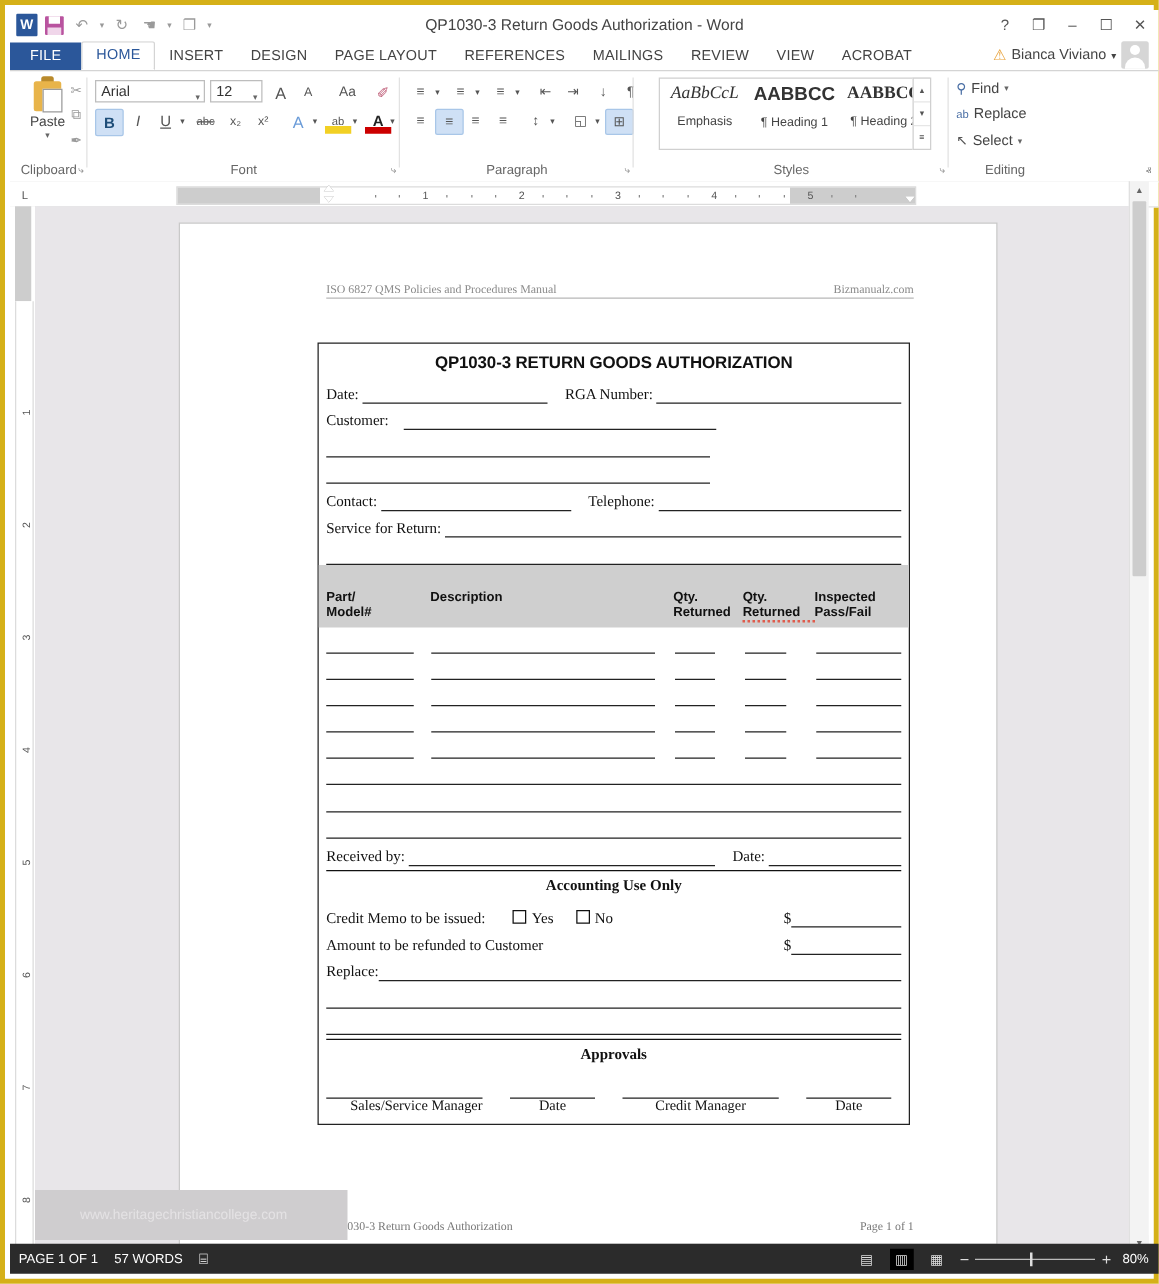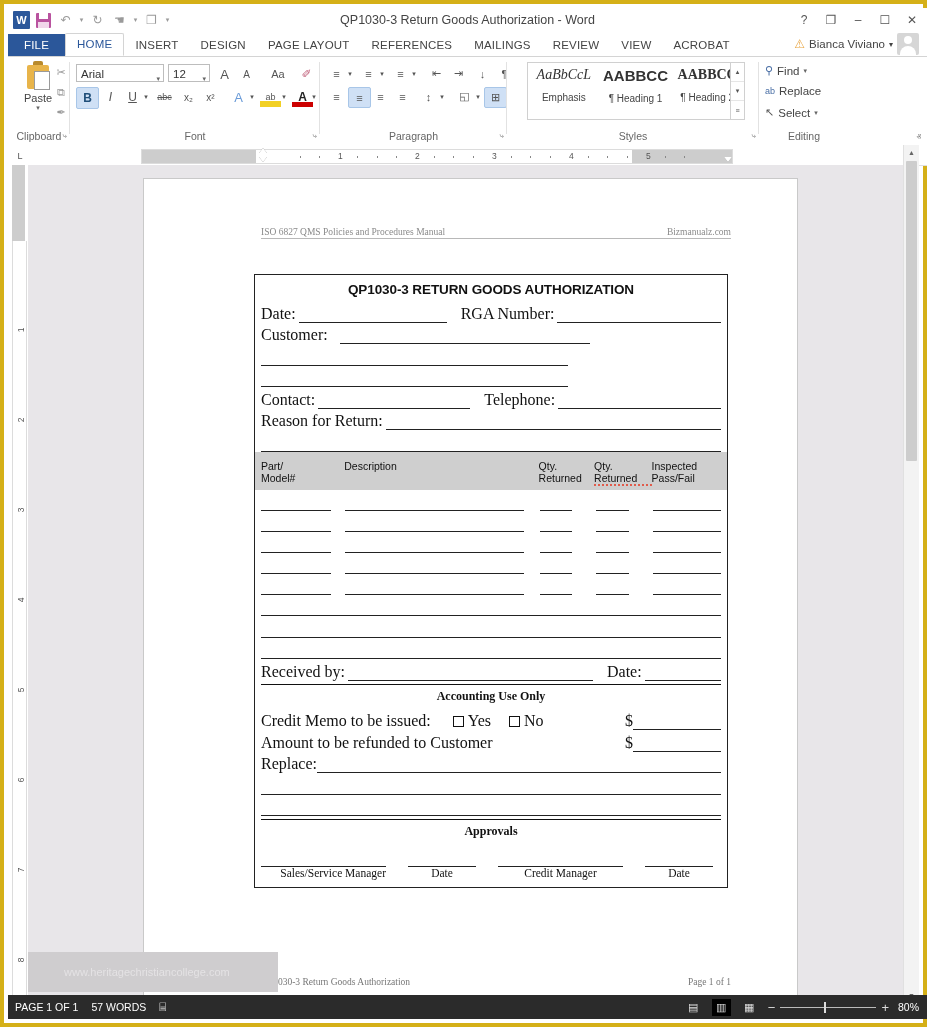--- a/index.html
+++ b/index.html
@@ -105,27 +105,27 @@
     font-size:7px;color:#666;background:#f3f3f3;}
   #vthumb{position:absolute;left:2px;top:16px;width:11px;height:300px;background:#cdcdcd;border-radius:1px;}
   
   .docheader{position:absolute;left:117px;top:48px;width:470px;border-bottom:1px solid #b8b8b8;
     padding-bottom:1px;display:flex;justify-content:space-between;
     font-family:"Liberation Serif",serif;font-size:9.5px;color:#8a8a8a;}
   .formbox{position:absolute;left:110px;top:95px;width:474px;border:1.5px solid #222;
     font-family:"Liberation Serif",serif;color:#111;box-sizing:border-box;}
   .ftitle{text-align:center;font-weight:bold;font-size:13.5px;padding:7px 0 4px;
     font-family:"Liberation Sans",sans-serif;letter-spacing:-.1px;}
-  .frow{display:flex;align-items:flex-end;padding:0 6px;font-size:16px;height:21.5px;}
+  .frow{display:flex;align-items:flex-end;padding:0 6px;font-size:12px;height:21.5px;}
   .lbl{white-space:nowrap;}
   .ln{flex:1;border-bottom:1px solid #222;height:14px;margin-left:3px;}
   .gap{width:14px;}
   
-  .thead{display:flex;background:#cfcfcf;font-family:"Liberation Sans",sans-serif;font-weight:normal;
-    font-size:10.5px;padding:8px 6px 4px 6px;line-height:12px;color:#111;}
+  .thead{display:flex;background:#cfcfcf;font-family:"Liberation Sans",sans-serif;font-weight:bold;
+    font-size:10.5px;padding:20px 6px 4px 6px;line-height:12px;color:#111;}
   .th1{width:84px;}
   .th2{width:196px;}
   .th3{width:56px;}
   .th4{width:58px;}
   .th5{width:70px;}
   .sqg{border-bottom:2px dotted #e05b4b;padding-bottom:0px;}
   .trow{display:flex;padding:0 6px;height:21px;align-items:flex-end;}
   .c1{width:70px;border-bottom:1px solid #222;height:13px;}
   .c1s{width:14px;}
   .c2{width:180px;border-bottom:1px solid #222;height:13px;}
@@ -414,21 +414,21 @@
 
         <div class="frow">
           <span class="lbl">Contact:</span>
           <span class="ln" style="flex:0 0 152px"></span>
           <span class="gap"></span>
           <span class="lbl">Telephone:</span>
           <span class="ln"></span>
         </div>
 
         <div class="frow">
-          <span class="lbl">Reason for Return:</span>
+          <span class="lbl">Service for Return:</span>
           <span class="ln"></span>
         </div>
         <div class="blankln">
             <div></div>
           </div>
 
         <div class="thead">
           <div class="th1">
             <div>Part/</div>
             <div>Model#</div>

